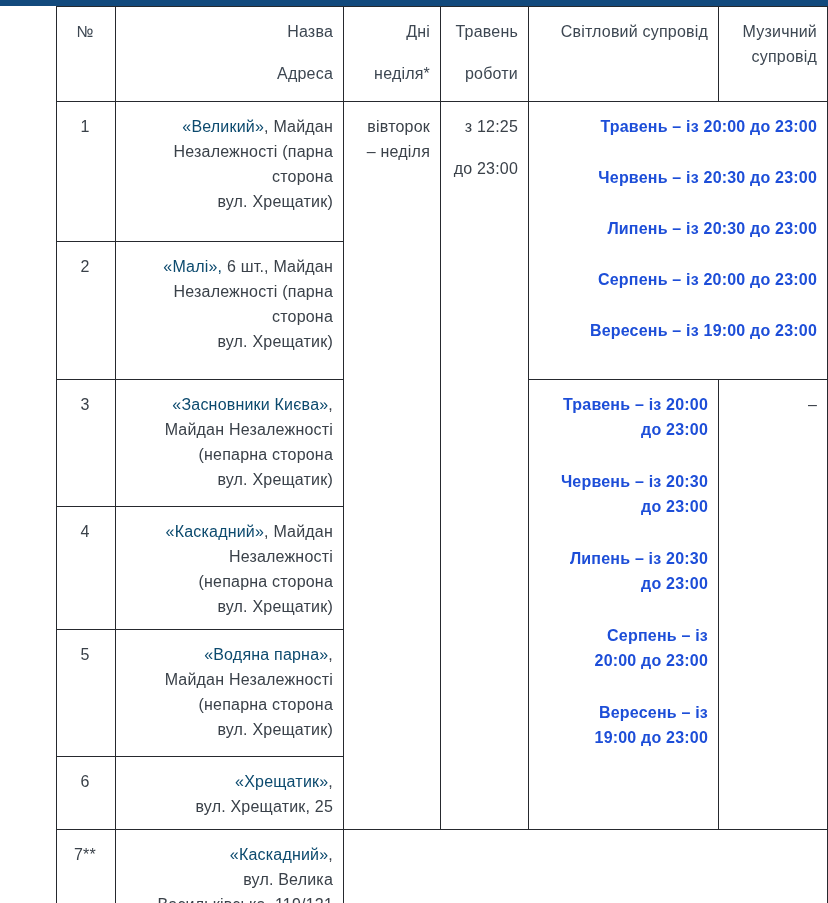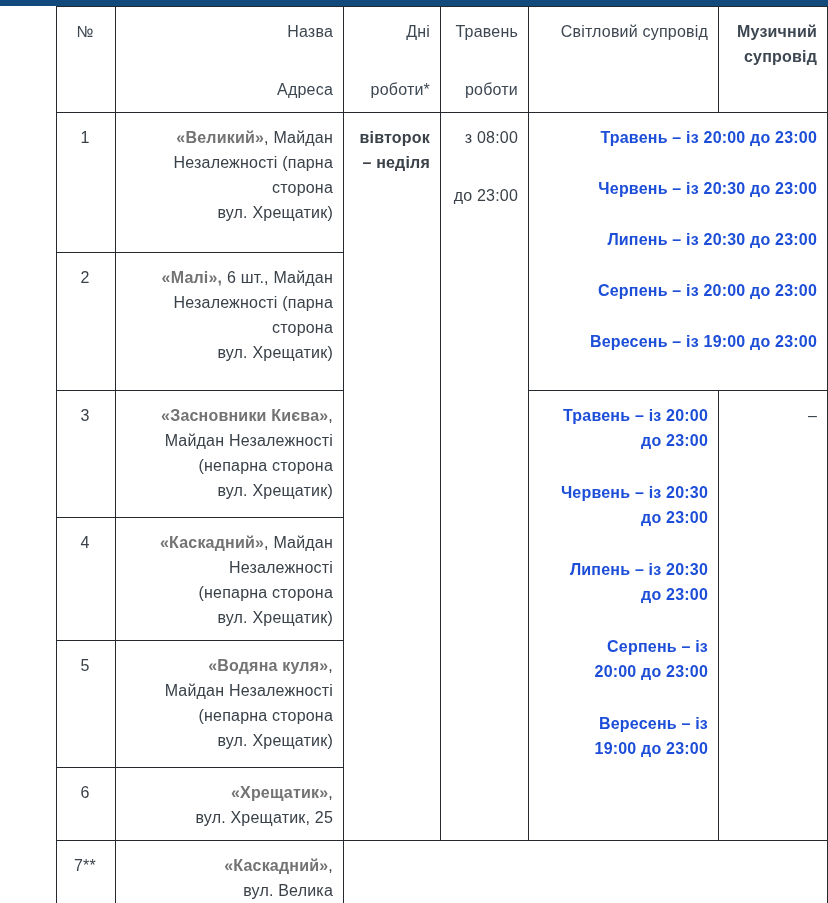--- a/index.html
+++ b/index.html
@@ -22,24 +22,24 @@
   td,th{
     border:1px solid #26292e;
     vertical-align:top;
     text-align:right;
     padding:12px 10px 10px 12px;
     font-weight:400;
     overflow:hidden;
   }
   th{color:#3d4752;}
   .c-num{text-align:center;padding-left:4px;padding-right:6px;}
-  .gap-line{display:block;margin-top:33px;}
-  .fountain-name{font-weight:700;color:#737373;}
+  .gap-line{display:block;margin-top:17px;}
+  .fountain-name{font-weight:400;color:#0c4a6e;}
   .name-rest{white-space:pre-line;}
-  .days-cell,.music-header{overflow-wrap:anywhere;word-break:break-word;font-weight:bold;}
+  .days-cell,.music-header{overflow-wrap:anywhere;word-break:break-word;}
   .sched p{
     margin:0 0 26px 16px;
     font-weight:700;
     color:#1d4ed8;
     white-space:pre-line;
   }
   .sched2 p{margin-bottom:27px;}
   tr.hrow{height:95px;}
   tr.r1{height:128px;} tr.r2{height:127px;} tr.r3{height:127px;}
   tr.r4{height:123px;} tr.r5{height:127px;} tr.r6{height:73px;}
@@ -64,21 +64,21 @@
       <tr class="hrow">
     <th class="c-num">
       <span>№</span>
     </th>
     <th>
       <span>Назва</span>
       <span class="gap-line">Адреса</span>
     </th>
     <th>
       <span>Дні</span>
-      <span class="gap-line">роботи*</span>
+      <span class="gap-line">неділя*</span>
     </th>
     <th>
       <span>Травень</span>
       <span class="gap-line">роботи</span>
     </th>
     <th>
       <span>Світловий супровід</span>
     </th>
     <th class="music-header">
       <span>Музичний супровід</span>
@@ -92,21 +92,21 @@
     <td>
       <span class="fountain-name">«Великий»</span><span class="name-rest">, Майдан
 Незалежності (парна
 сторона
 вул. Хрещатик)</span>
     </td>
     <td class="days-cell" rowspan="6">
       <span>вівторок – неділя</span>
     </td>
     <td rowspan="6">
-      <span>з 08:00</span>
+      <span>з 12:25</span>
       <span class="gap-line">до 23:00</span>
     </td>
     <td class="sched" colspan="2" rowspan="2">
       <p>Травень – із 20:00 до 23:00</p>
       <p>Червень – із 20:30 до 23:00</p>
       <p>Липень – із 20:30 до 23:00</p>
       <p>Серпень – із 20:00 до 23:00</p>
       <p>Вересень – із 19:00 до 23:00</p>
     </td>
   </tr>
@@ -160,21 +160,21 @@
 (непарна сторона
 вул. Хрещатик)</span>
     </td>
   </tr>
 
   <tr class="r5">
     <td class="c-num">
       <span>5</span>
     </td>
     <td>
-      <span class="fountain-name">«Водяна куля»</span><span class="name-rest">,
+      <span class="fountain-name">«Водяна парна»</span><span class="name-rest">,
 Майдан Незалежності
 (непарна сторона
 вул. Хрещатик)</span>
     </td>
   </tr>
 
   <tr class="r6">
     <td class="c-num">
       <span>6</span>
     </td>

